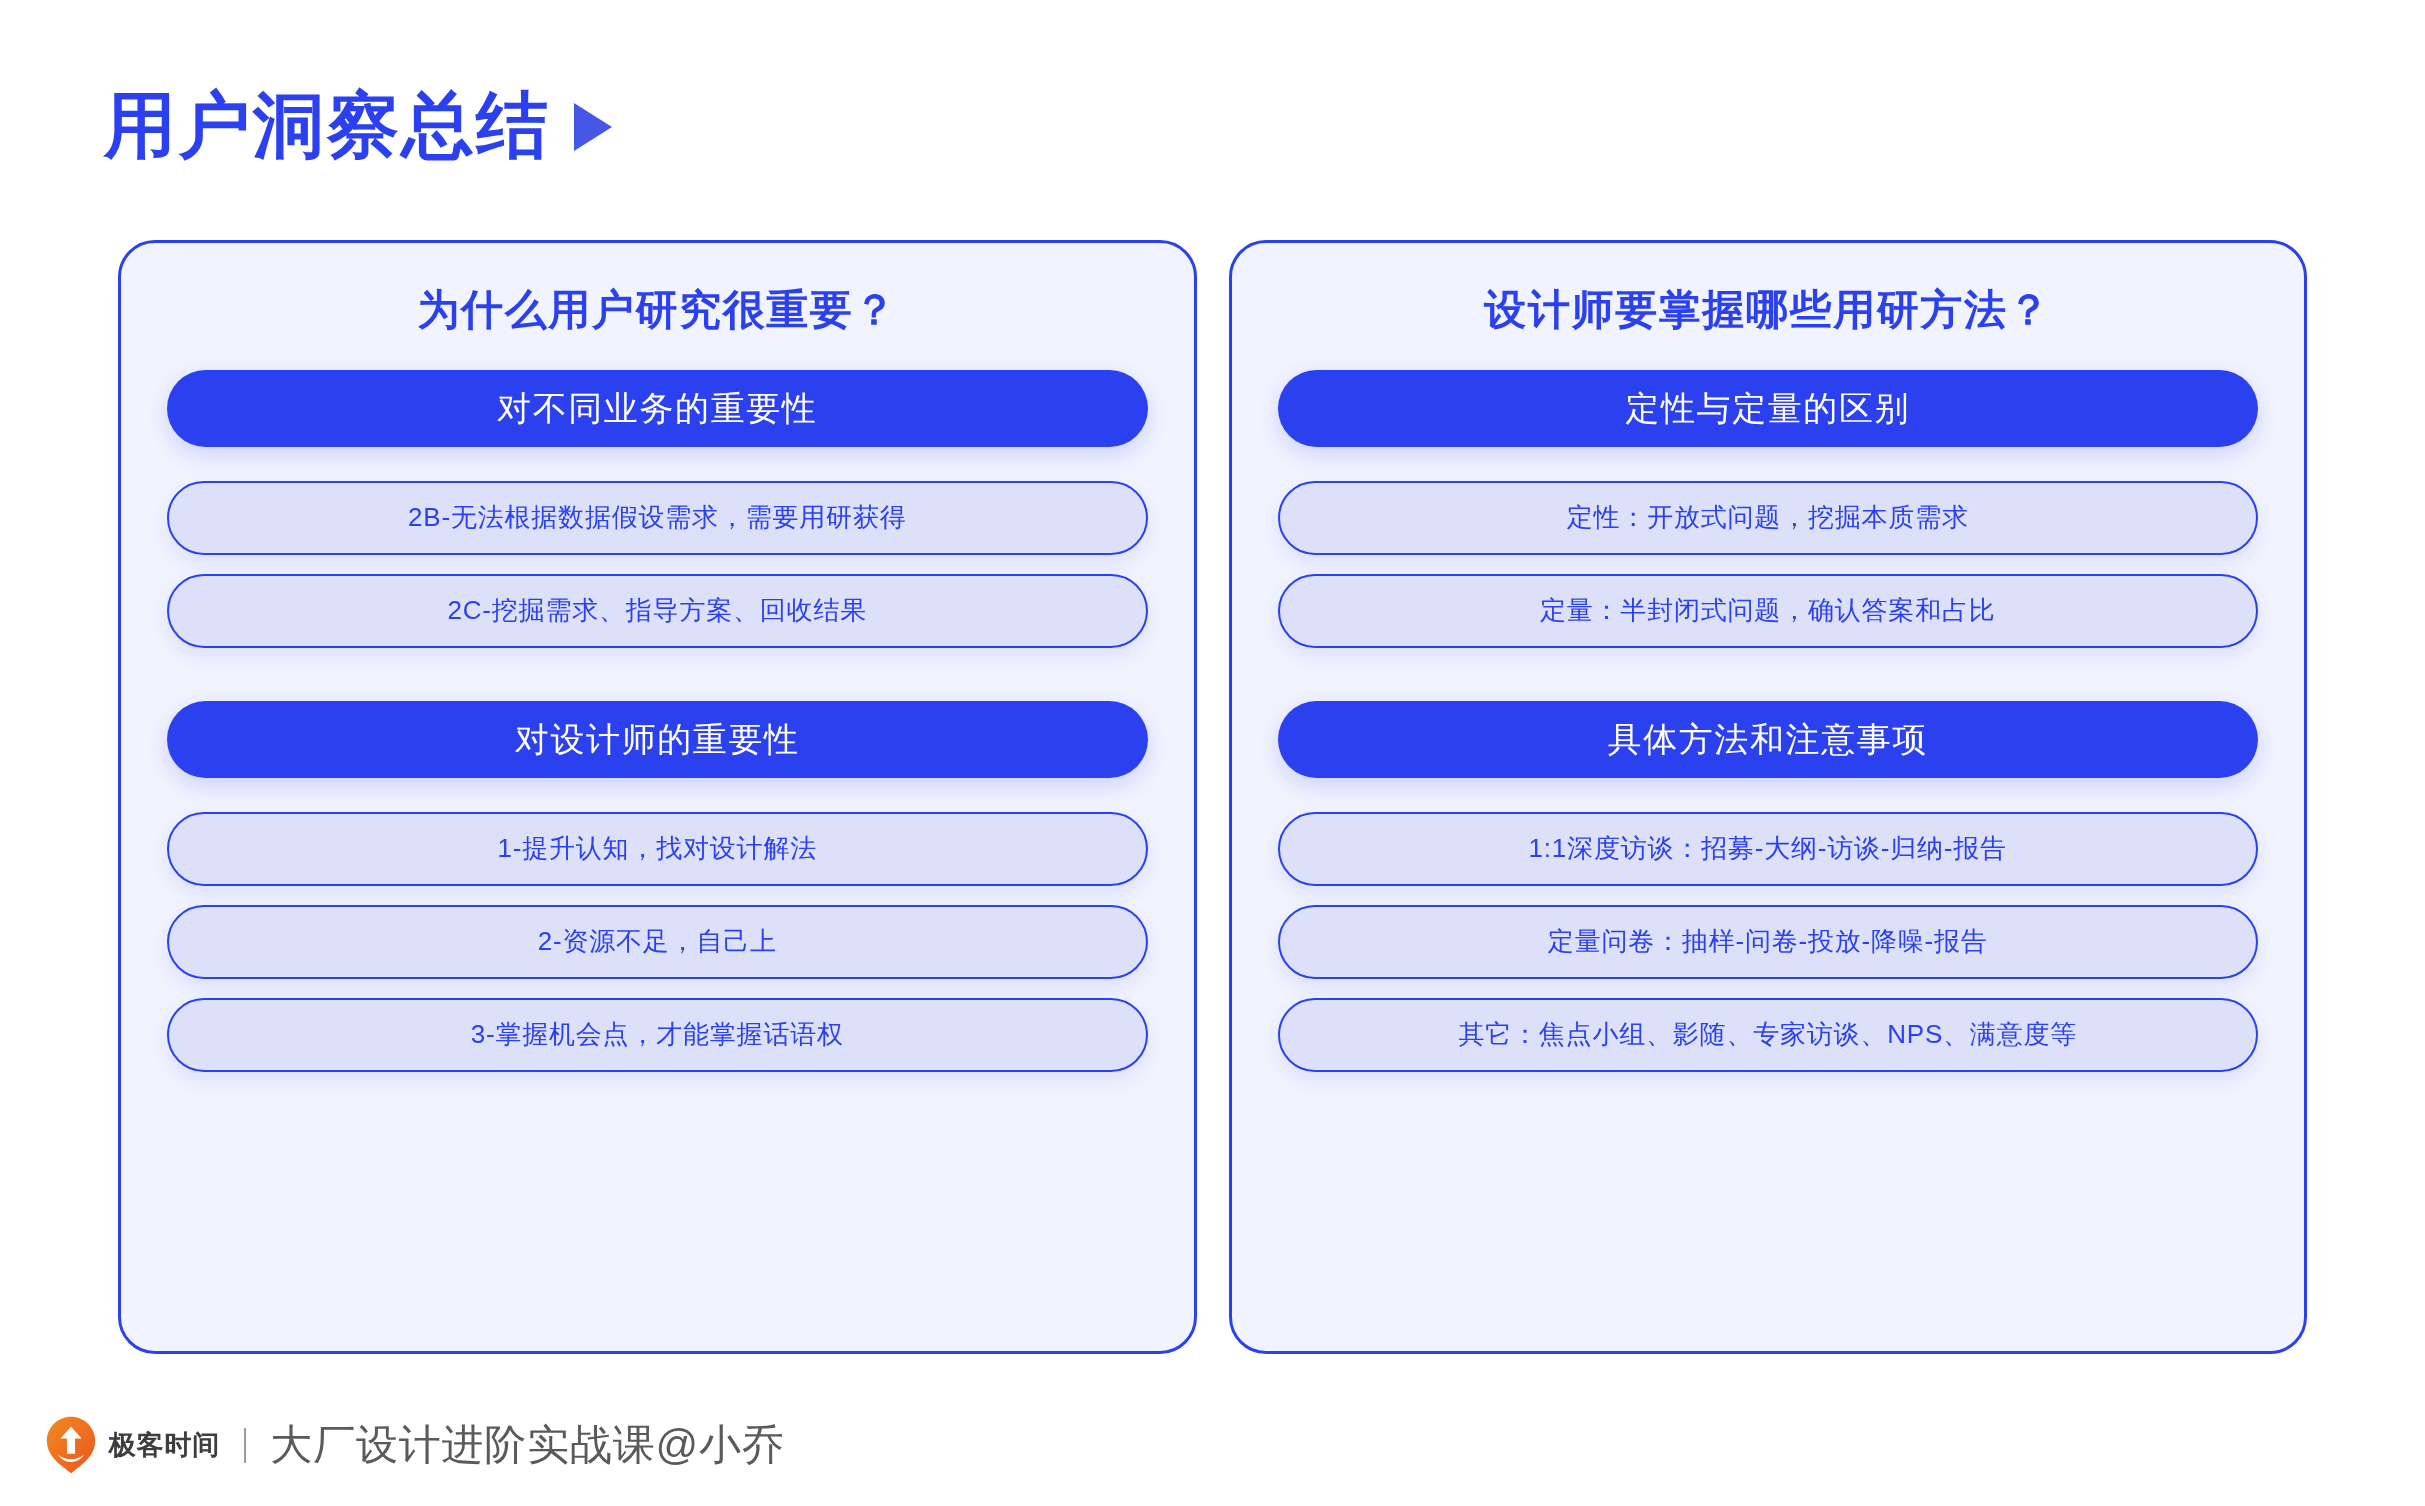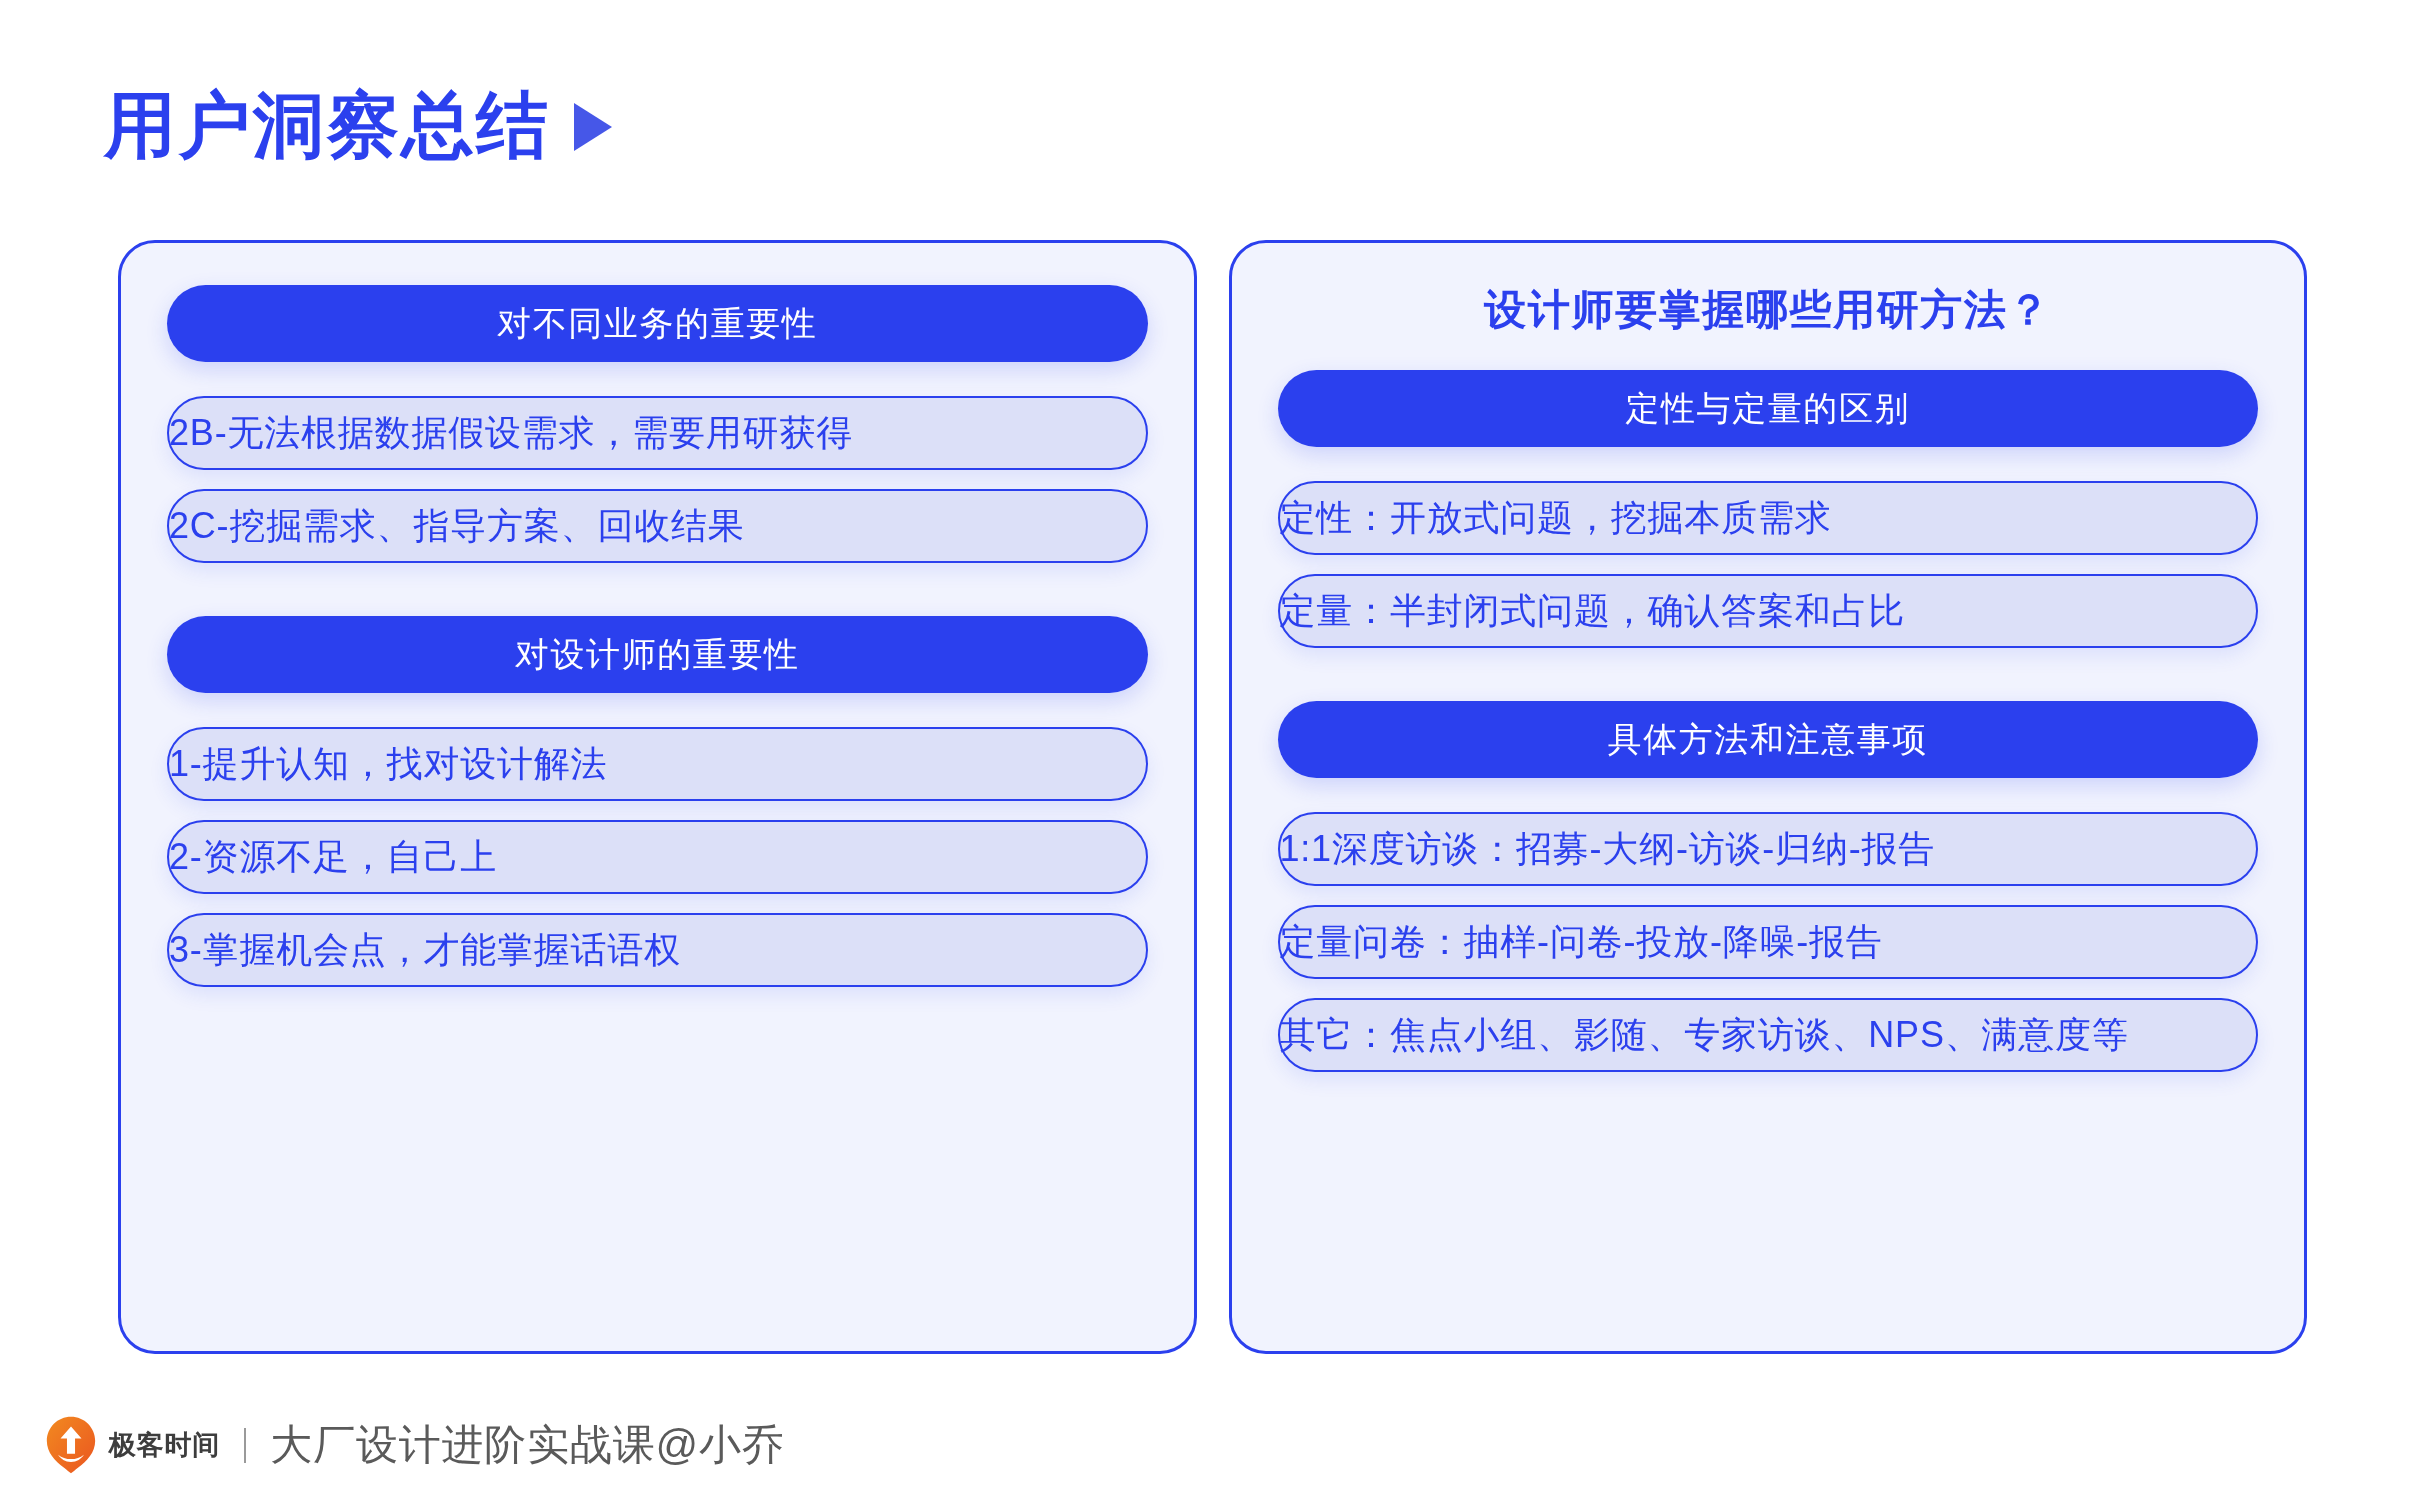--- a/index.html
+++ b/index.html
@@ -89,23 +89,23 @@
     line-height: 77px;
     white-space: nowrap;
     box-shadow: 0 8px 21px rgba(43,64,238,0.18);
   }
 
   .item {
     background: #DCE0F8;
     border: 2.4px solid #2B40EE;
     border-radius: 798px;
     color: #2B40EE;
-    font-size: 36px;
+    font-size: 26px;
     letter-spacing: 0.8px;
-    text-align: left;
+    text-align: center;
     height: 74px;
     line-height: 69px;
     white-space: nowrap;
     box-shadow: 0 8px 19px rgba(43,64,238,0.10);
   }
 
   .group { display: flex; flex-direction: column; }
   .gap-after-pill { height: 34px; }
   .gap-between-items { height: 19px; }
   .gap-between-groups { height: 53px; }
@@ -152,20 +152,21 @@
 <div class="slide">
 
   <div class="title-row">
     <div class="slide-title">用户洞察总结</div>
     <div class="play-triangle"></div>
   </div>
 
   <div class="cards">
 
     <div class="card">
+      <div class="card-title">为什么用户研究很重要？</div>
 
       <div class="group">
         <div class="pill-header">对不同业务的重要性</div>
         <div class="gap-after-pill"></div>
         <div class="item">2B-无法根据数据假设需求，需要用研获得</div>
         <div class="gap-between-items"></div>
         <div class="item">2C-挖掘需求、指导方案、回收结果</div>
       </div>
 
       <div class="gap-between-groups"></div>

